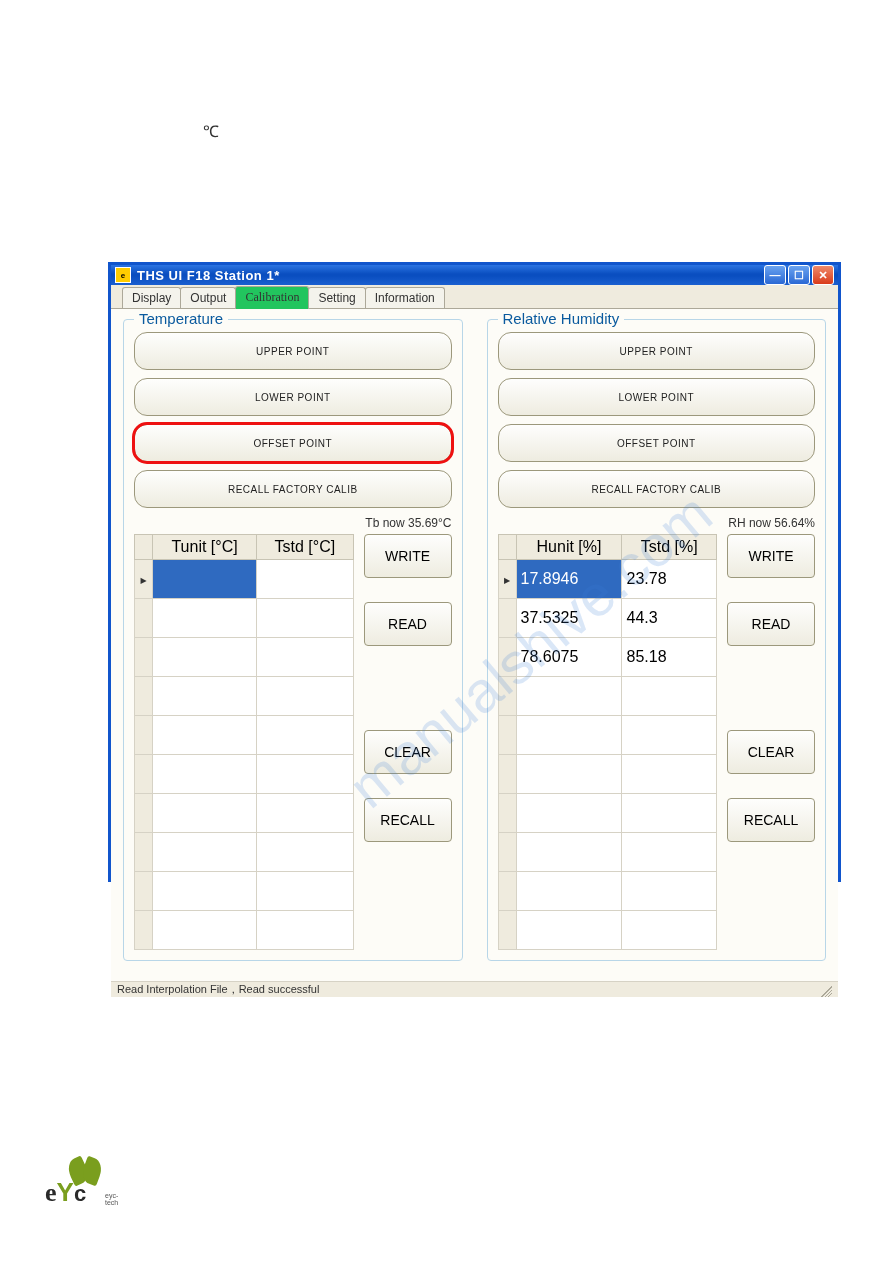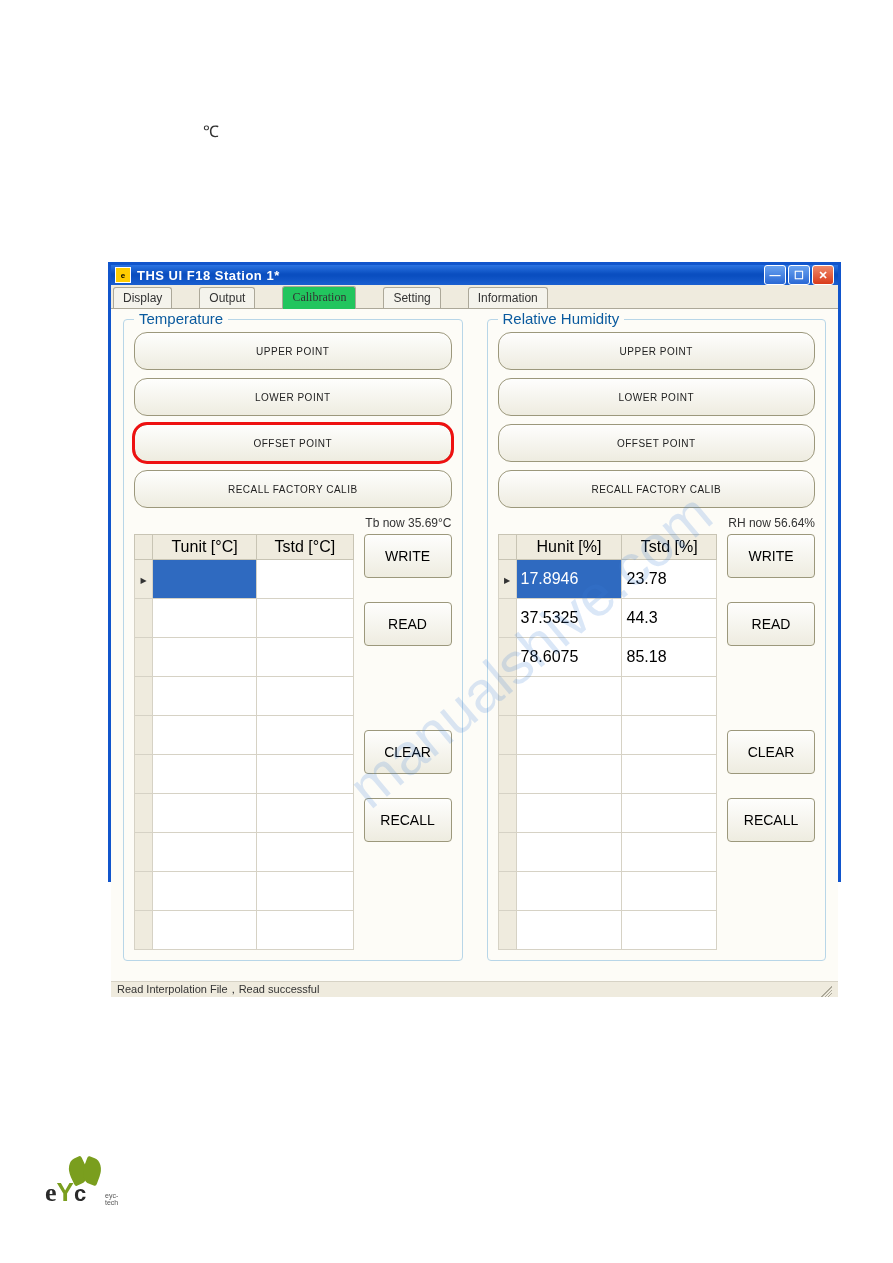--- a/index.html
+++ b/index.html
@@ -78,23 +78,22 @@
   .menubar span {
     font-size: 12px;
     color: #1a2a6c;
   }
   .menubar span::first-letter { text-decoration: underline; }
   
   .tabbar {
     height: 24px;
     display: flex;
     align-items: flex-end;
-    padding-left: 2px;
-    background: #efebde;
-    gap: 28px;
+    padding-left: 11px;
+    background: #efebde;
   }
   .tab {
     padding: 3px 9px;
     font-size: 12px;
     color: #333;
     background: #f4f3ec;
     border: 1px solid #aca899;
     border-bottom: none;
     border-top-left-radius: 3px;
     border-top-right-radius: 3px;

